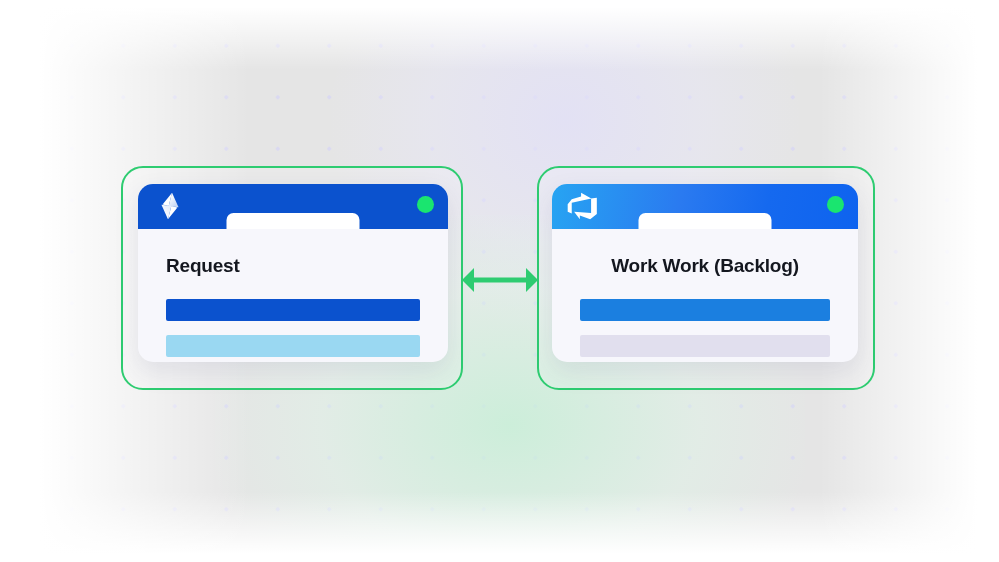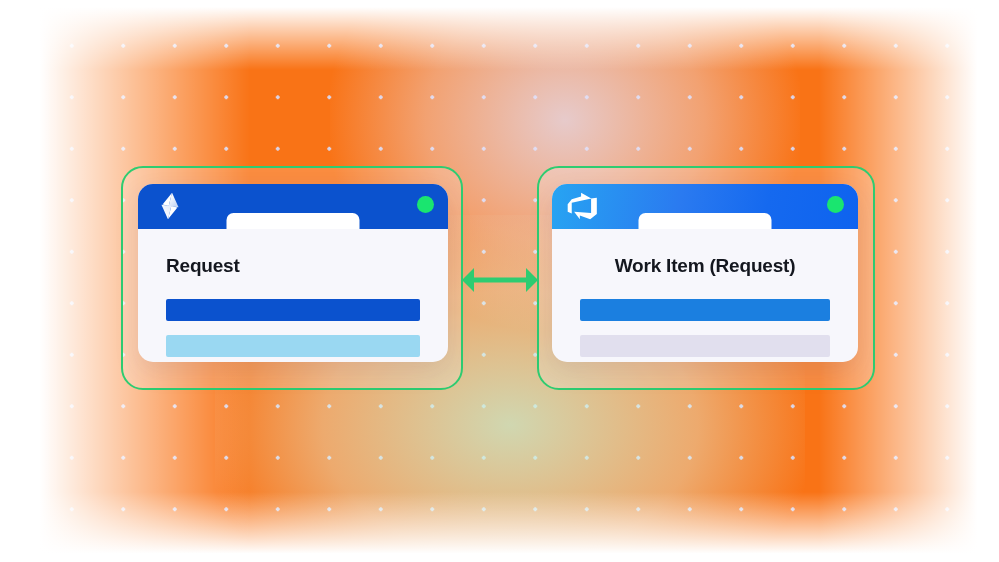--- a/index.html
+++ b/index.html
@@ -9,21 +9,21 @@
   }
   body {
     font-family: "Liberation Sans", sans-serif;
   }
 
   #stage {
     position: relative;
     width: 999px;
     height: 562px;
     overflow: hidden;
-    background: #f97316;
+    background: #e5e5e5;
   }
 
   
   .bg-dotgrid {
     position: absolute;
     left: 0; top: 0;
     width: 999px; height: 562px;
     background-image: radial-gradient(circle, #d9d8f2 1.6px, rgba(217,216,242,0) 1.9px);
     background-size: 51.5px 51.5px;
     background-position: 252px 20px;
@@ -229,19 +229,19 @@
     <div class="card-header">
       <span class="app-icon">
         <svg viewBox="0 0 32 32" xmlns="http://www.w3.org/2000/svg">
           <path d="M27.4 8.6 L27.4 23.0 L21.5 27.8 L12.3 24.5 L12.3 27.7 L7.2 21.0 L22.3 22.2 L22.3 9.3 L27.4 8.6 Z M22.5 9.4 L13.4 4.2 L13.4 7.5 L5.1 9.9 L1.5 14.5 L1.5 21.0 L5.1 22.6 L5.1 13.2 L22.5 9.4 Z" fill="#ffffff"></path>
         </svg>
       </span>
       <span class="status-dot"></span>
       <span class="header-tab"></span>
     </div>
     <div class="card-body">
-      <div class="card-title">Work Item (Request)</div>
+      <div class="card-title">Work Work (Backlog)</div>
       <div class="bar bar-primary"></div>
       <div class="bar bar-secondary"></div>
     </div>
   </div>
 
 </div>
 
 </body></html>

